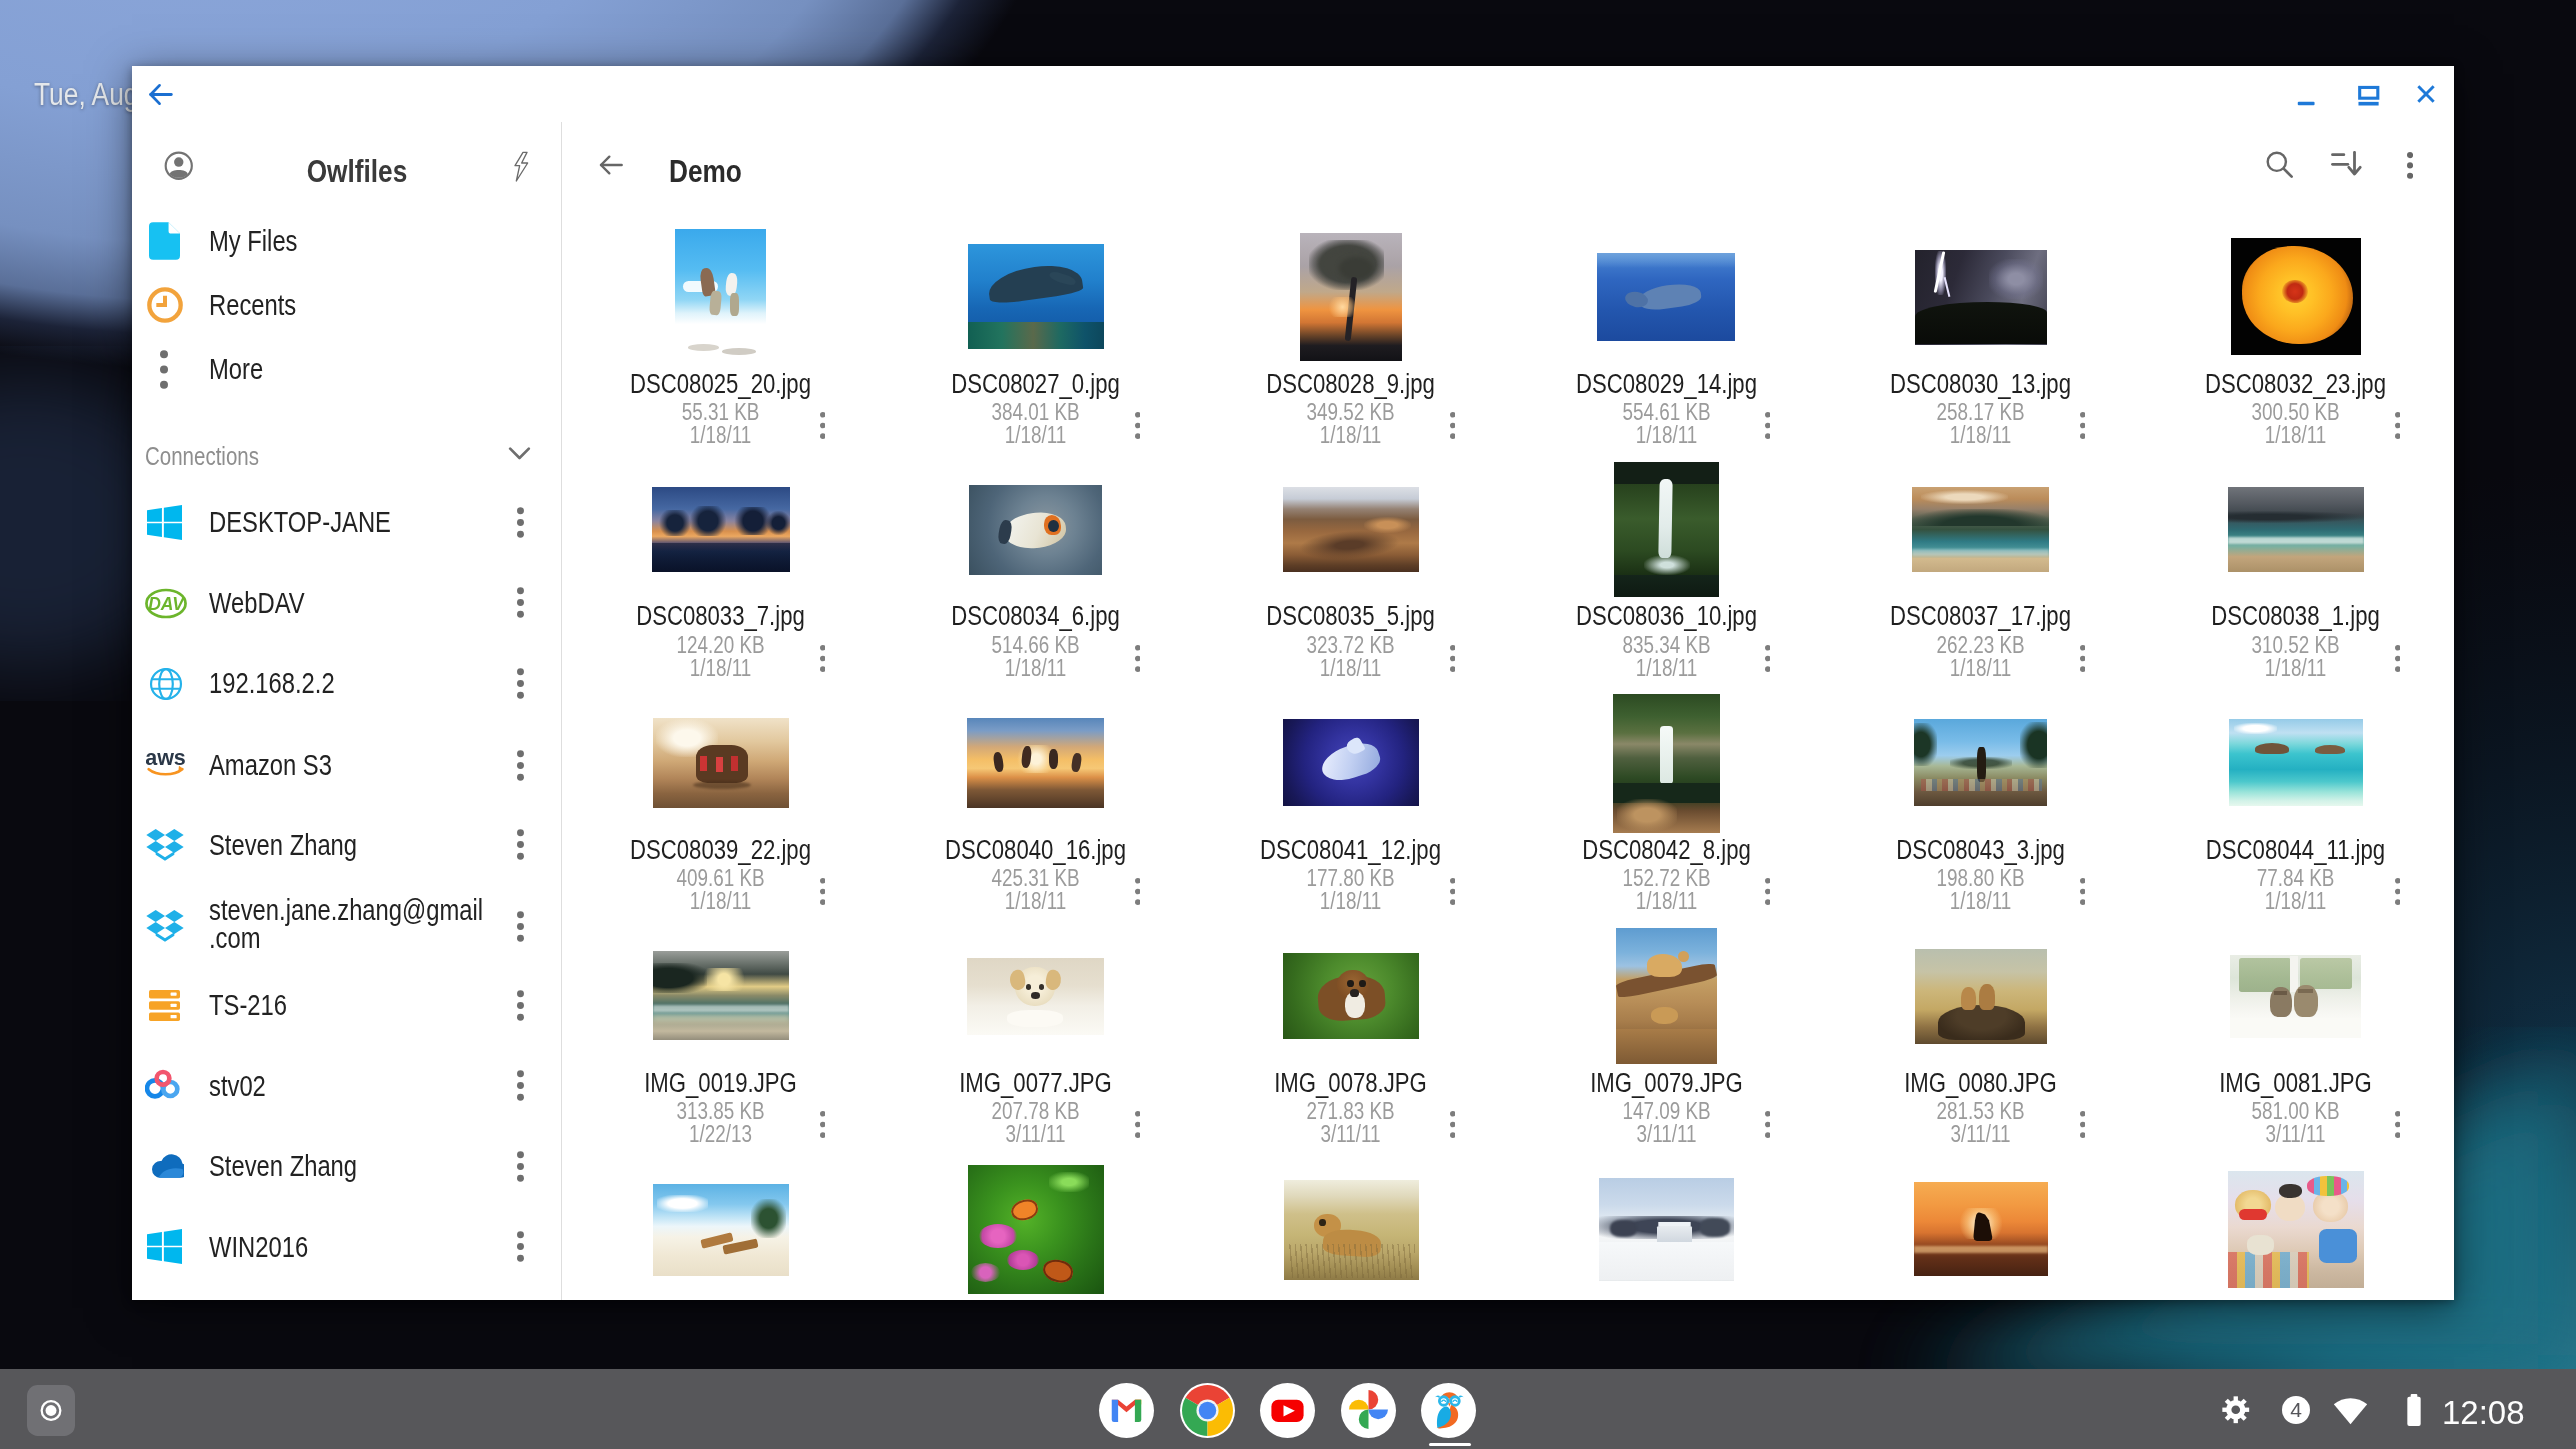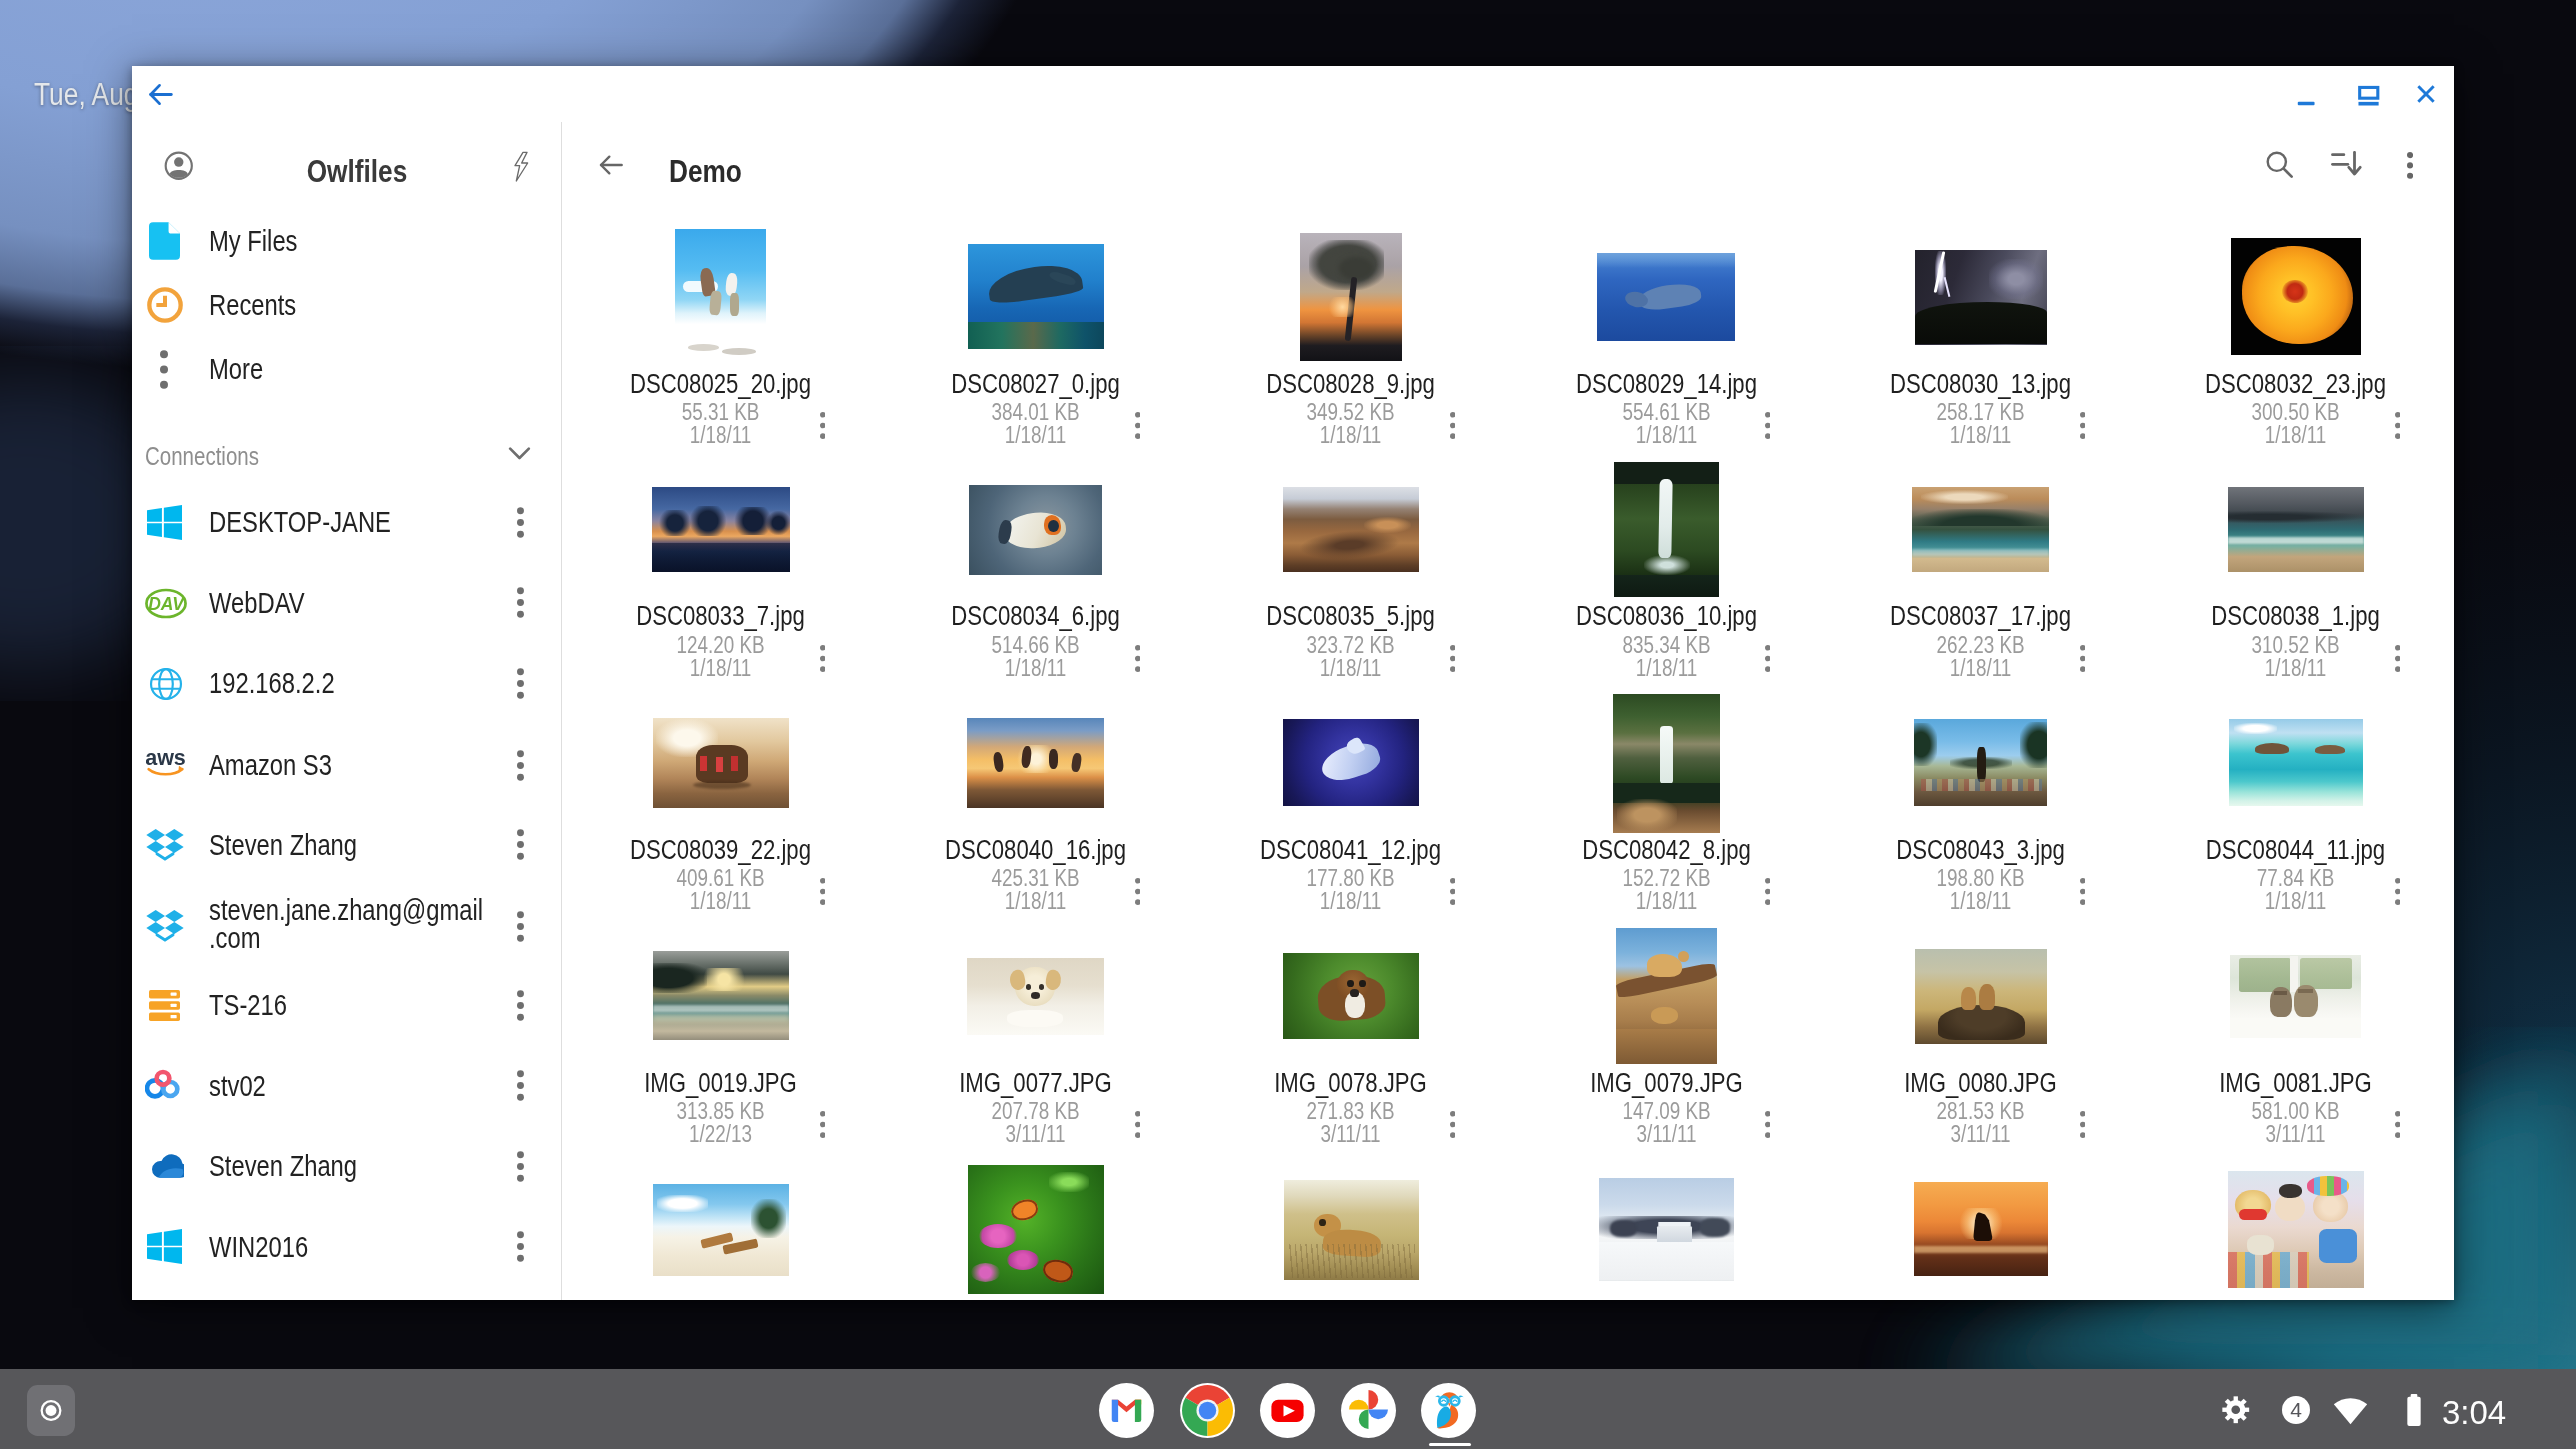--- a/index.html
+++ b/index.html
@@ -753,14 +753,14 @@
     <div style="position:absolute;left:2282px;top:1396px;width:28px;height:28px;background:#fff;border-radius:50%;">
       <div style="width:28px;height:28px;line-height:28px;text-align:center;font-size:21px;color:#55555a;">4</div>
     </div>
     <svg class="abs" style="left:2332px;top:1397px" width="37" height="28" viewBox="0 0 55 42">
 <path d="M27.5 41 L2.5 11 A39 39 0 0 1 52.5 11 Z" fill="#fff"></path>
     </svg>
     <svg class="abs" style="left:2406px;top:1394px" width="16" height="32" viewBox="0 0 24 48">
 <rect x="7" y="0" width="10" height="6" rx="1.5" fill="#fff"></rect>
 <rect x="2" y="4" width="20" height="44" rx="3" fill="#fff"></rect>
     </svg>
-    <div style="position:absolute;left:2442px;top:1394px;width:81px;height:34px;font-size:33px;color:#fdfdfd;">3:04</div>
+    <div style="position:absolute;left:2442px;top:1394px;width:81px;height:34px;font-size:33px;color:#fdfdfd;">12:08</div>
   </div>
 
 </body></html>

